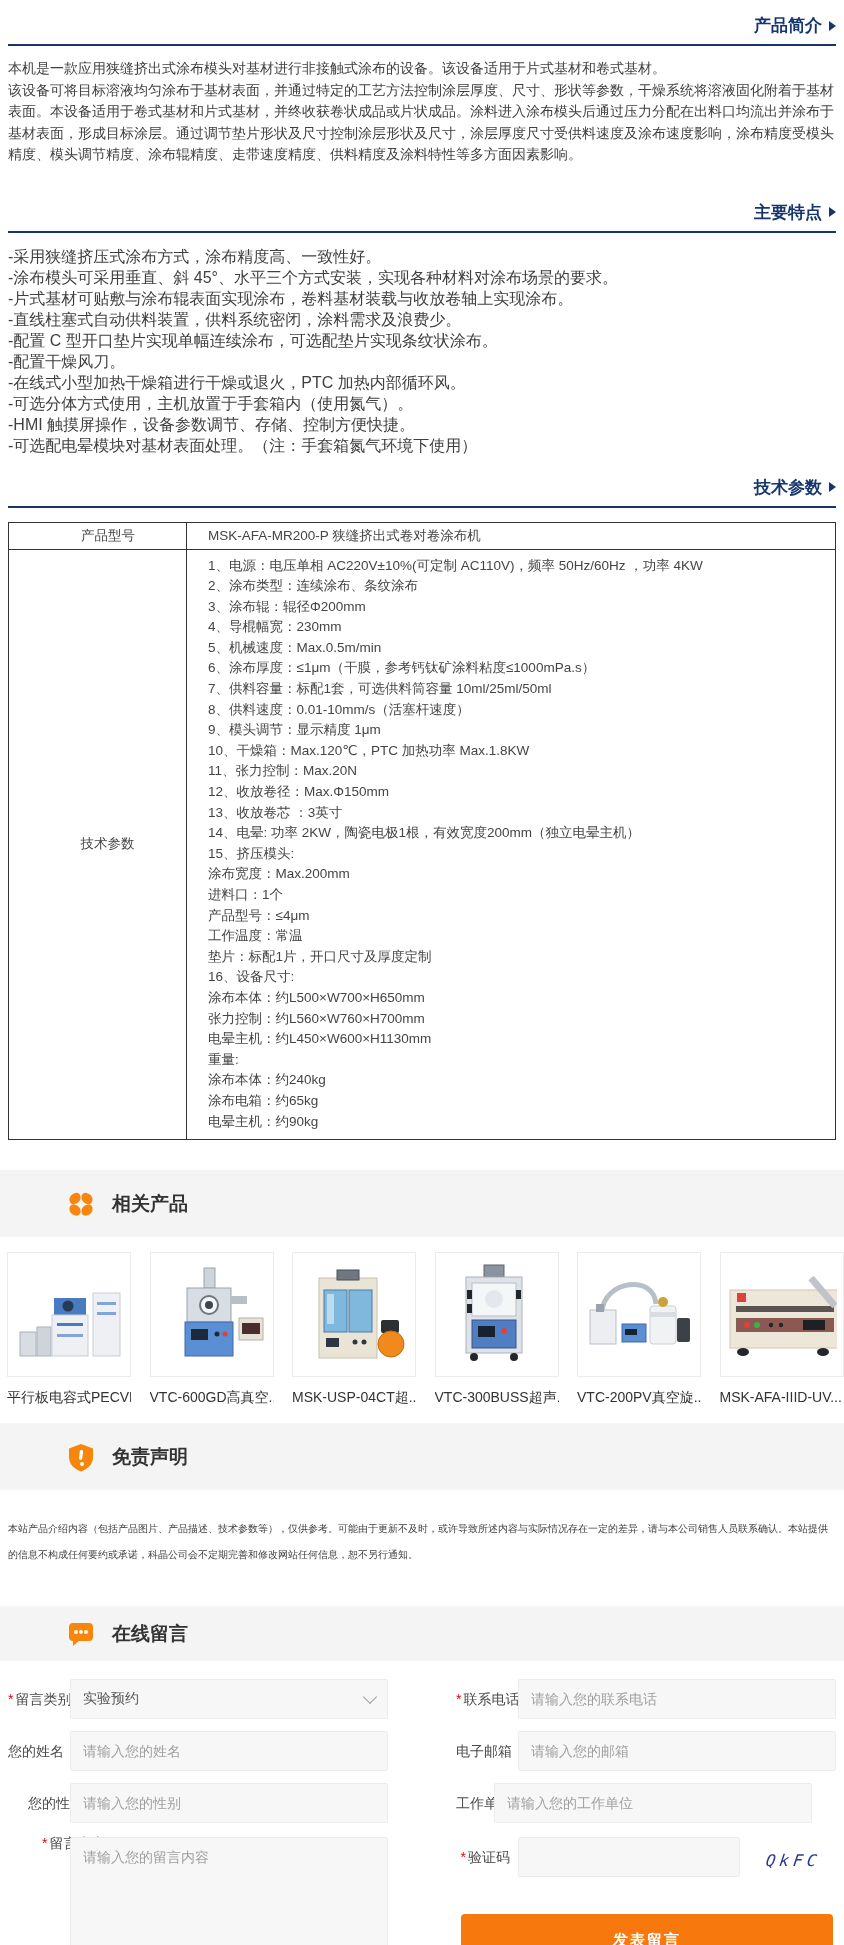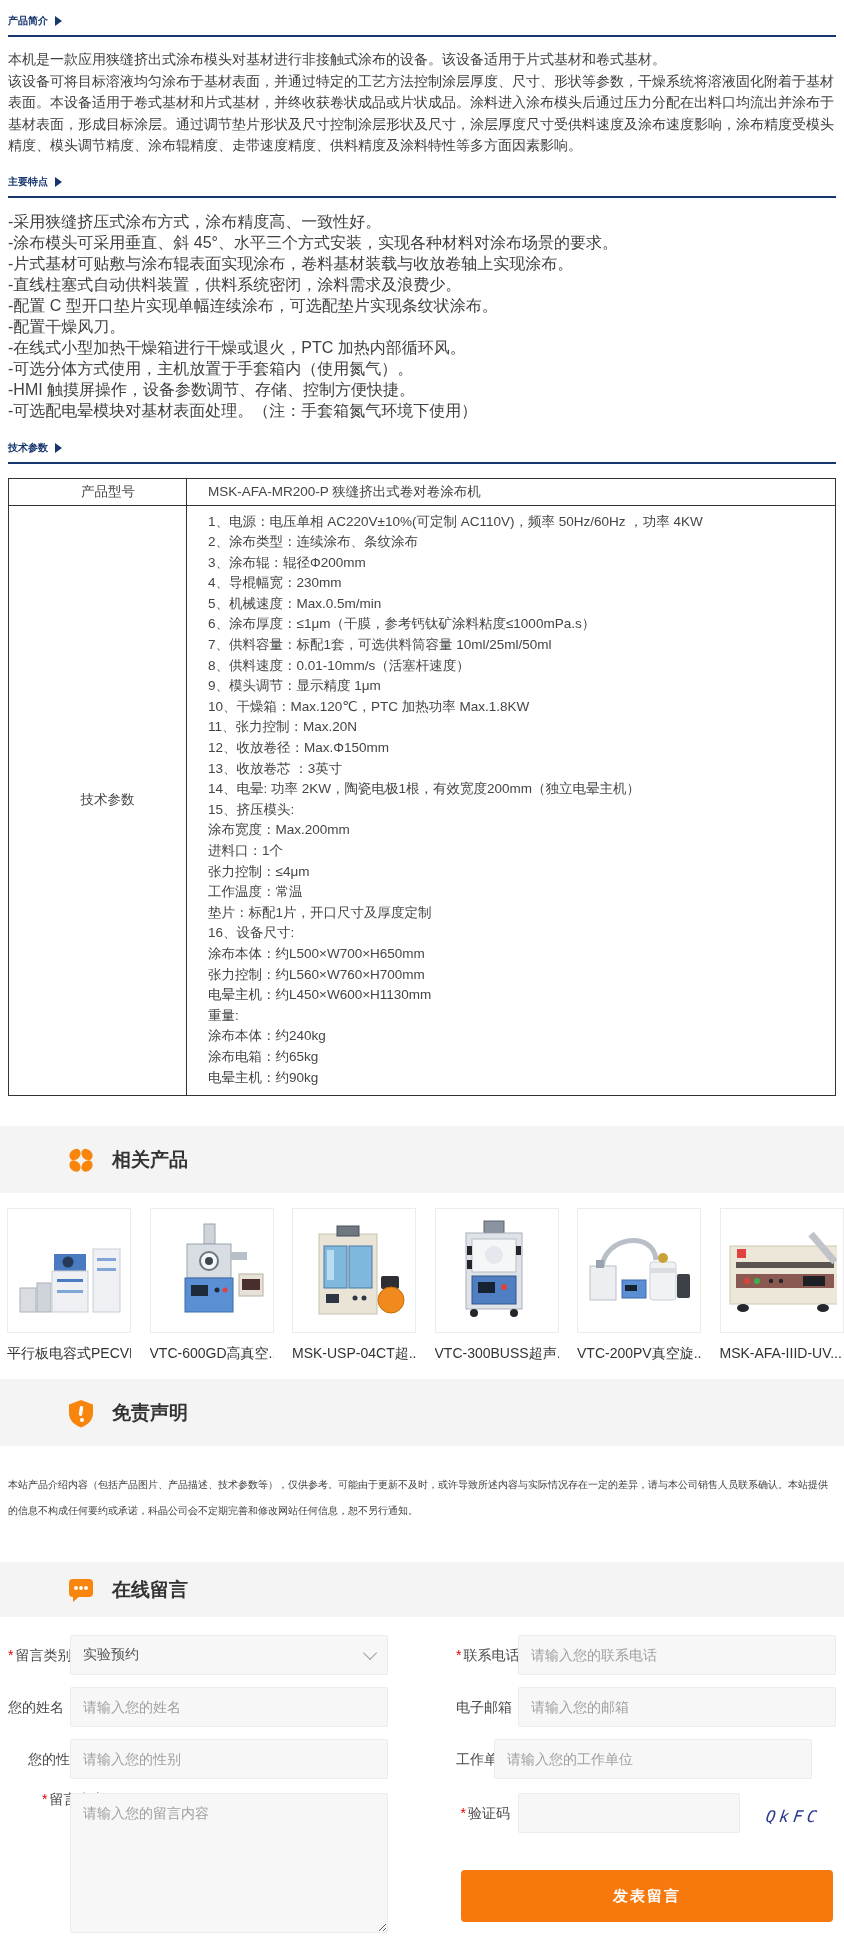--- a/index.html
+++ b/index.html
@@ -1,21 +1,21 @@
 <!DOCTYPE html>
 <html><head>
 <meta charset="utf-8">
 <style>
   html,body{margin:0;padding:0;background:#fff;}
   body{width:844px;font-family:"Liberation Sans","DejaVu Sans",sans-serif;color:#404040;}
   .inner{padding:0 8px;}
 
   
   .sec-title{margin-top:6px;padding:8px 0 7px;border-bottom:2px solid #17366e;
-             font-size:10px;font-weight:bold;color:#17366e;display:flex;align-items:center;}
+             font-size:17px;font-weight:bold;color:#17366e;display:flex;align-items:center;justify-content:flex-end;}
   .tri{width:0;height:0;border-left:7px solid #17366e;border-top:5px solid transparent;
        border-bottom:5px solid transparent;display:inline-block;margin-left:7px;}
 
   .paras{margin-top:12px;font-size:14px;line-height:21.5px;color:#3f3f3f;}
   .feature-list{margin-top:13px;font-size:16px;color:#3f3f3f;}
   .feature-line{line-height:21px;}
 
   
   table.spec{margin-top:14px;width:828px;border-collapse:collapse;font-size:13.5px;color:#454545;}
   table.spec td{border:1px solid #333;padding-left:21px;}
@@ -63,21 +63,21 @@
 
   <div class="sec-title">
     <span>产品简介</span>
     <span class="tri"></span>
   </div>
   <div class="paras">
     <div>本机是一款应用狭缝挤出式涂布模头对基材进行非接触式涂布的设备。该设备适用于片式基材和卷式基材。</div>
     <div>该设备可将目标溶液均匀涂布于基材表面，并通过特定的工艺方法控制涂层厚度、尺寸、形状等参数，干燥系统将溶液固化附着于基材表面。本设备适用于卷式基材和片式基材，并终收获卷状成品或片状成品。涂料进入涂布模头后通过压力分配在出料口均流出并涂布于基材表面，形成目标涂层。通过调节垫片形状及尺寸控制涂层形状及尺寸，涂层厚度尺寸受供料速度及涂布速度影响，涂布精度受模头精度、模头调节精度、涂布辊精度、走带速度精度、供料精度及涂料特性等多方面因素影响。</div>
   </div>
 
-  <div class="sec-title" style="margin-top:10px">
+  <div class="sec-title" style="margin-top:27px">
     <span>主要特点</span>
     <span class="tri"></span>
   </div>
   <div class="feature-list">
       <div class="feature-line">-采用狭缝挤压式涂布方式，涂布精度高、一致性好。</div>
       <div class="feature-line">-涂布模头可采用垂直、斜 45°、水平三个方式安装，实现各种材料对涂布场景的要求。</div>
       <div class="feature-line">-片式基材可贴敷与涂布辊表面实现涂布，卷料基材装载与收放卷轴上实现涂布。</div>
       <div class="feature-line">-直线柱塞式自动供料装置，供料系统密闭，涂料需求及浪费少。</div>
       <div class="feature-line">-配置 C 型开口垫片实现单幅连续涂布，可选配垫片实现条纹状涂布。</div>
       <div class="feature-line">-配置干燥风刀。</div>
@@ -110,21 +110,21 @@
             <div class="spec-line">8、供料速度：0.01-10mm/s（活塞杆速度）</div>
             <div class="spec-line">9、模头调节：显示精度 1μm</div>
             <div class="spec-line">10、干燥箱：Max.120℃，PTC 加热功率 Max.1.8KW</div>
             <div class="spec-line">11、张力控制：Max.20N</div>
             <div class="spec-line">12、收放卷径：Max.Φ150mm</div>
             <div class="spec-line">13、收放卷芯 ：3英寸</div>
             <div class="spec-line">14、电晕: 功率 2KW，陶瓷电极1根，有效宽度200mm（独立电晕主机）</div>
             <div class="spec-line">15、挤压模头:</div>
             <div class="spec-line">涂布宽度：Max.200mm</div>
             <div class="spec-line">进料口：1个</div>
-            <div class="spec-line">张力控制：≤4μm</div>
+            <div class="spec-line">产品型号：≤4μm</div>
             <div class="spec-line">工作温度：常温</div>
             <div class="spec-line">垫片：标配1片，开口尺寸及厚度定制</div>
             <div class="spec-line">16、设备尺寸:</div>
             <div class="spec-line">涂布本体：约L500×W700×H650mm</div>
             <div class="spec-line">张力控制：约L560×W760×H700mm</div>
             <div class="spec-line">电晕主机：约L450×W600×H1130mm</div>
             <div class="spec-line">重量:</div>
             <div class="spec-line">涂布本体：约240kg</div>
             <div class="spec-line">涂布电箱：约65kg</div>
             <div class="spec-line">电晕主机：约90kg</div>

